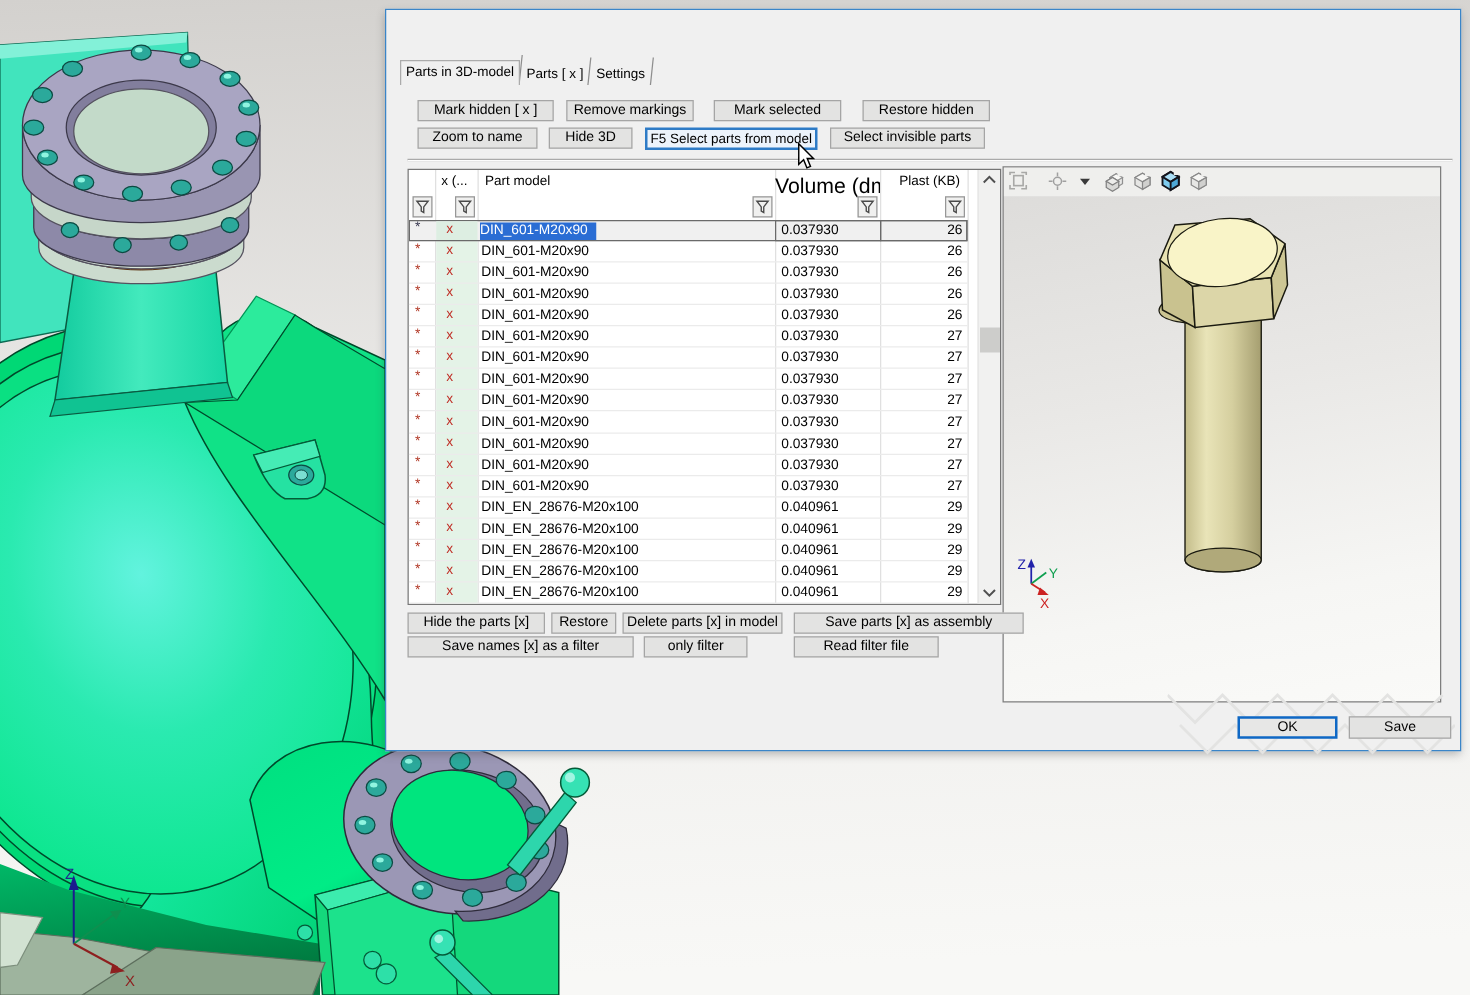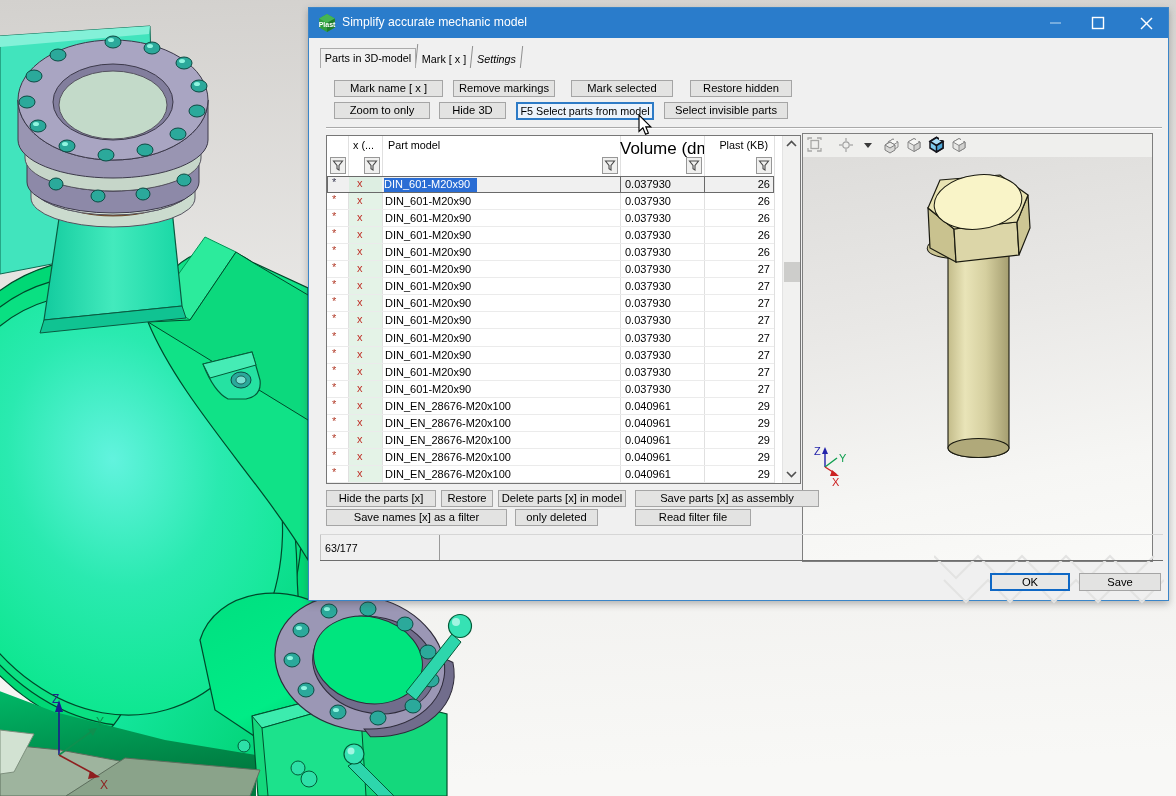--- a/index.html
+++ b/index.html
@@ -167,48 +167,33 @@
 <line x1="59" y1="755" x2="94" y2="774" stroke="#8e1f1f"></line>
 </g>
 <polygon points="59,700 55,712 63,712" fill="#1b1b8e"></polygon>
 <polygon points="97,728 88,729 93,736" fill="#0f8f4f"></polygon>
 <polygon points="100,777 90,771 88,779" fill="#8e1f1f"></polygon>
 <text x="52" y="703" font-size="12" fill="#23238e">Z</text>
 <text x="96" y="726" font-size="12" fill="#0f8f4f">Y</text>
 <text x="100" y="789" font-size="12" fill="#8e1f1f">X</text>
 </svg>
 <div id="dlg">
-<div id="tbar">
-<svg width="18" height="18" style="position:absolute;left:9px;top:6px" viewBox="0 0 18 18">
-<polygon points="9,0 16.8,4.5 16.8,13.5 9,18 1.2,13.5 1.2,4.5" fill="#2f9e3f"></polygon>
-<polygon points="9,0 16.8,4.5 9,9 1.2,4.5" fill="#45b554"></polygon>
-<polygon points="16.8,4.5 16.8,13.5 9,18 9,9" fill="#1f7d2e"></polygon>
-<text x="9" y="12.5" font-size="7" fill="#fff" text-anchor="middle" font-family="Liberation Sans" font-weight="bold">Plast</text>
-</svg>
-<div class="ttl">Simplify accurate mechanic model</div>
-<svg width="130" height="29" style="position:absolute;left:729px;top:0" viewBox="0 0 130 29">
-<line x1="12" y1="15" x2="23" y2="15" stroke="#9fc6e8" stroke-width="1.3"></line>
-<rect x="54.5" y="9.5" width="11" height="11" fill="none" stroke="#ffffff" stroke-width="1.4"></rect>
-<line x1="103" y1="10" x2="114" y2="21" stroke="#ffffff" stroke-width="1.4"></line>
-<line x1="114" y1="10" x2="103" y2="21" stroke="#ffffff" stroke-width="1.4"></line>
-</svg>
-</div>
-
-<div class="tab" style="left:108px;top:43px;width:54px;height:17px;line-height:17px;">Mark [ x ]</div>
-<div class="tab" style="left:163px;top:43px;width:49px;height:17px;line-height:17px;font-style:italic;">Settings</div>
+
+<div class="tab" style="left:108px;top:43px;width:54px;height:17px;line-height:17px;">Parts [ x ]</div>
+<div class="tab" style="left:163px;top:43px;width:49px;height:17px;line-height:17px;">Settings</div>
 <div class="tab" style="left:11px;top:40px;width:96px;height:20px;line-height:19px;border:1px solid #ababab;border-bottom:none;z-index:2;text-align:center;">Parts in 3D-model</div>
 <div style="position:absolute;left:107px;top:36px;width:1px;height:24px;background:#8e8e8e;transform:skewX(-6deg);"></div>
 <div style="position:absolute;left:162px;top:38px;width:1px;height:22px;background:#8e8e8e;transform:skewX(-6deg);"></div>
 <div style="position:absolute;left:212px;top:38px;width:1px;height:22px;background:#8e8e8e;transform:skewX(-6deg);"></div>
 
-<div class="btn" style="left:25px;top:72px;width:109px;height:17px;line-height:15px;">Mark name [ x ]</div>
+<div class="btn" style="left:25px;top:72px;width:109px;height:17px;line-height:15px;">Mark hidden [ x ]</div>
 <div class="btn" style="left:144px;top:72px;width:102px;height:17px;line-height:15px;">Remove markings</div>
 <div class="btn" style="left:262px;top:72px;width:102px;height:17px;line-height:15px;">Mark selected</div>
 <div class="btn" style="left:381px;top:72px;width:102px;height:17px;line-height:15px;">Restore hidden</div>
-<div class="btn" style="left:25px;top:94px;width:96px;height:17px;line-height:15px;">Zoom to only</div>
+<div class="btn" style="left:25px;top:94px;width:96px;height:17px;line-height:15px;">Zoom to name</div>
 <div class="btn" style="left:130px;top:94px;width:67px;height:17px;line-height:15px;">Hide 3D</div>
 <div class="btn" style="left:207px;top:94px;width:138px;height:18px;line-height:14px;background:#ecf3fb;border:2px solid #2e7bc6;font-size:10.75px;">F5 Select parts from model</div>
 <div class="btn" style="left:355px;top:94px;width:124px;height:17px;line-height:15px;">Select invisible parts</div>
 <div style="position:absolute;left:17px;top:119px;width:836px;height:1px;background:#aaaaaa;border-bottom:1px solid #fdfdfd;"></div>
 
 <div style="position:absolute;left:17px;top:127px;width:475px;height:349px;background:#ffffff;border:1px solid #767676;box-sizing:border-box;overflow:hidden;">
 <div style="position:absolute;left:55px;top:0;width:1px;height:347px;background:#e0e0e0;"></div>
 <div style="position:absolute;left:21px;top:0;width:1px;height:347px;background:#e0e0e0;"></div>
 <div style="position:absolute;left:293px;top:0;width:1px;height:347px;background:#e0e0e0;"></div>
 <div style="position:absolute;left:377px;top:0;width:1px;height:347px;background:#e0e0e0;"></div>
@@ -469,33 +454,30 @@
 <text x="832" y="486" font-size="11" fill="#cc2222">X</text>
 </g>
 </svg>
 </div>
 
 <div class="btn" style="left:17px;top:482px;width:110px;height:17px;line-height:15px;">Hide the parts [x]</div>
 <div class="btn" style="left:132px;top:482px;width:52px;height:17px;line-height:15px;">Restore</div>
 <div class="btn" style="left:189px;top:482px;width:128px;height:17px;line-height:15px;">Delete parts [x] in model</div>
 <div class="btn" style="left:326px;top:482px;width:184px;height:17px;line-height:15px;">Save parts [x] as assembly</div>
 <div class="btn" style="left:17px;top:501px;width:181px;height:17px;line-height:15px;">Save names [x] as a filter</div>
-<div class="btn" style="left:206px;top:501px;width:83px;height:17px;line-height:15px;">only deleted</div>
+<div class="btn" style="left:206px;top:501px;width:83px;height:17px;line-height:15px;">only filter</div>
 <div class="btn" style="left:326px;top:501px;width:116px;height:17px;line-height:15px;">Read filter file</div>
 
 <svg width="230" height="50" viewBox="0 0 230 50" style="position:absolute;left:625px;top:546px;">
 <g stroke="#e3e3e2" stroke-width="2.2" fill="none">
 <path d="M0,2 L22,24 L44,2 L66,24 L88,2 L110,24 L132,2 L154,24 L176,2 L198,24 L220,2"></path>
 <path d="M10,26 L32,48 L54,26 L76,48 L98,26 L120,48 L142,26 L164,48 L186,26 L208,48 L230,26"></path>
 </g>
 </svg>
 
-<div style="position:absolute;left:11px;top:526px;width:843px;height:27px;border-bottom:1px solid #6e6e6e;border-top:1px solid #d6d6d6;box-sizing:border-box;">
-<div style="position:absolute;left:0;top:0;width:120px;height:25px;border-left:1px solid #c4c4c4;border-right:1px solid #9a9a9a;font-size:10.7px;color:#000;padding:7px 0 0 4px;box-sizing:border-box;">63/177</div>
-</div>
 
 <div class="btn" style="left:681px;top:565px;width:80px;height:18px;line-height:14px;background:#e7e7e6;border:2px solid #0f68c5;">OK</div>
 <div class="btn" style="left:770px;top:565px;width:82px;height:18px;line-height:16px;">Save</div>
 </div>
 
 <svg width="20" height="26" viewBox="0 0 20 26" style="position:absolute;left:638px;top:114px;z-index:10">
 <path d="M1,1 L1,17.4 L4.9,13.8 L7.5,20.3 L10.4,19.1 L7.8,12.8 L12.8,12.8 Z" fill="#ffffff" stroke="#000000" stroke-width="1.15"></path>
 </svg>
 </div>
 

